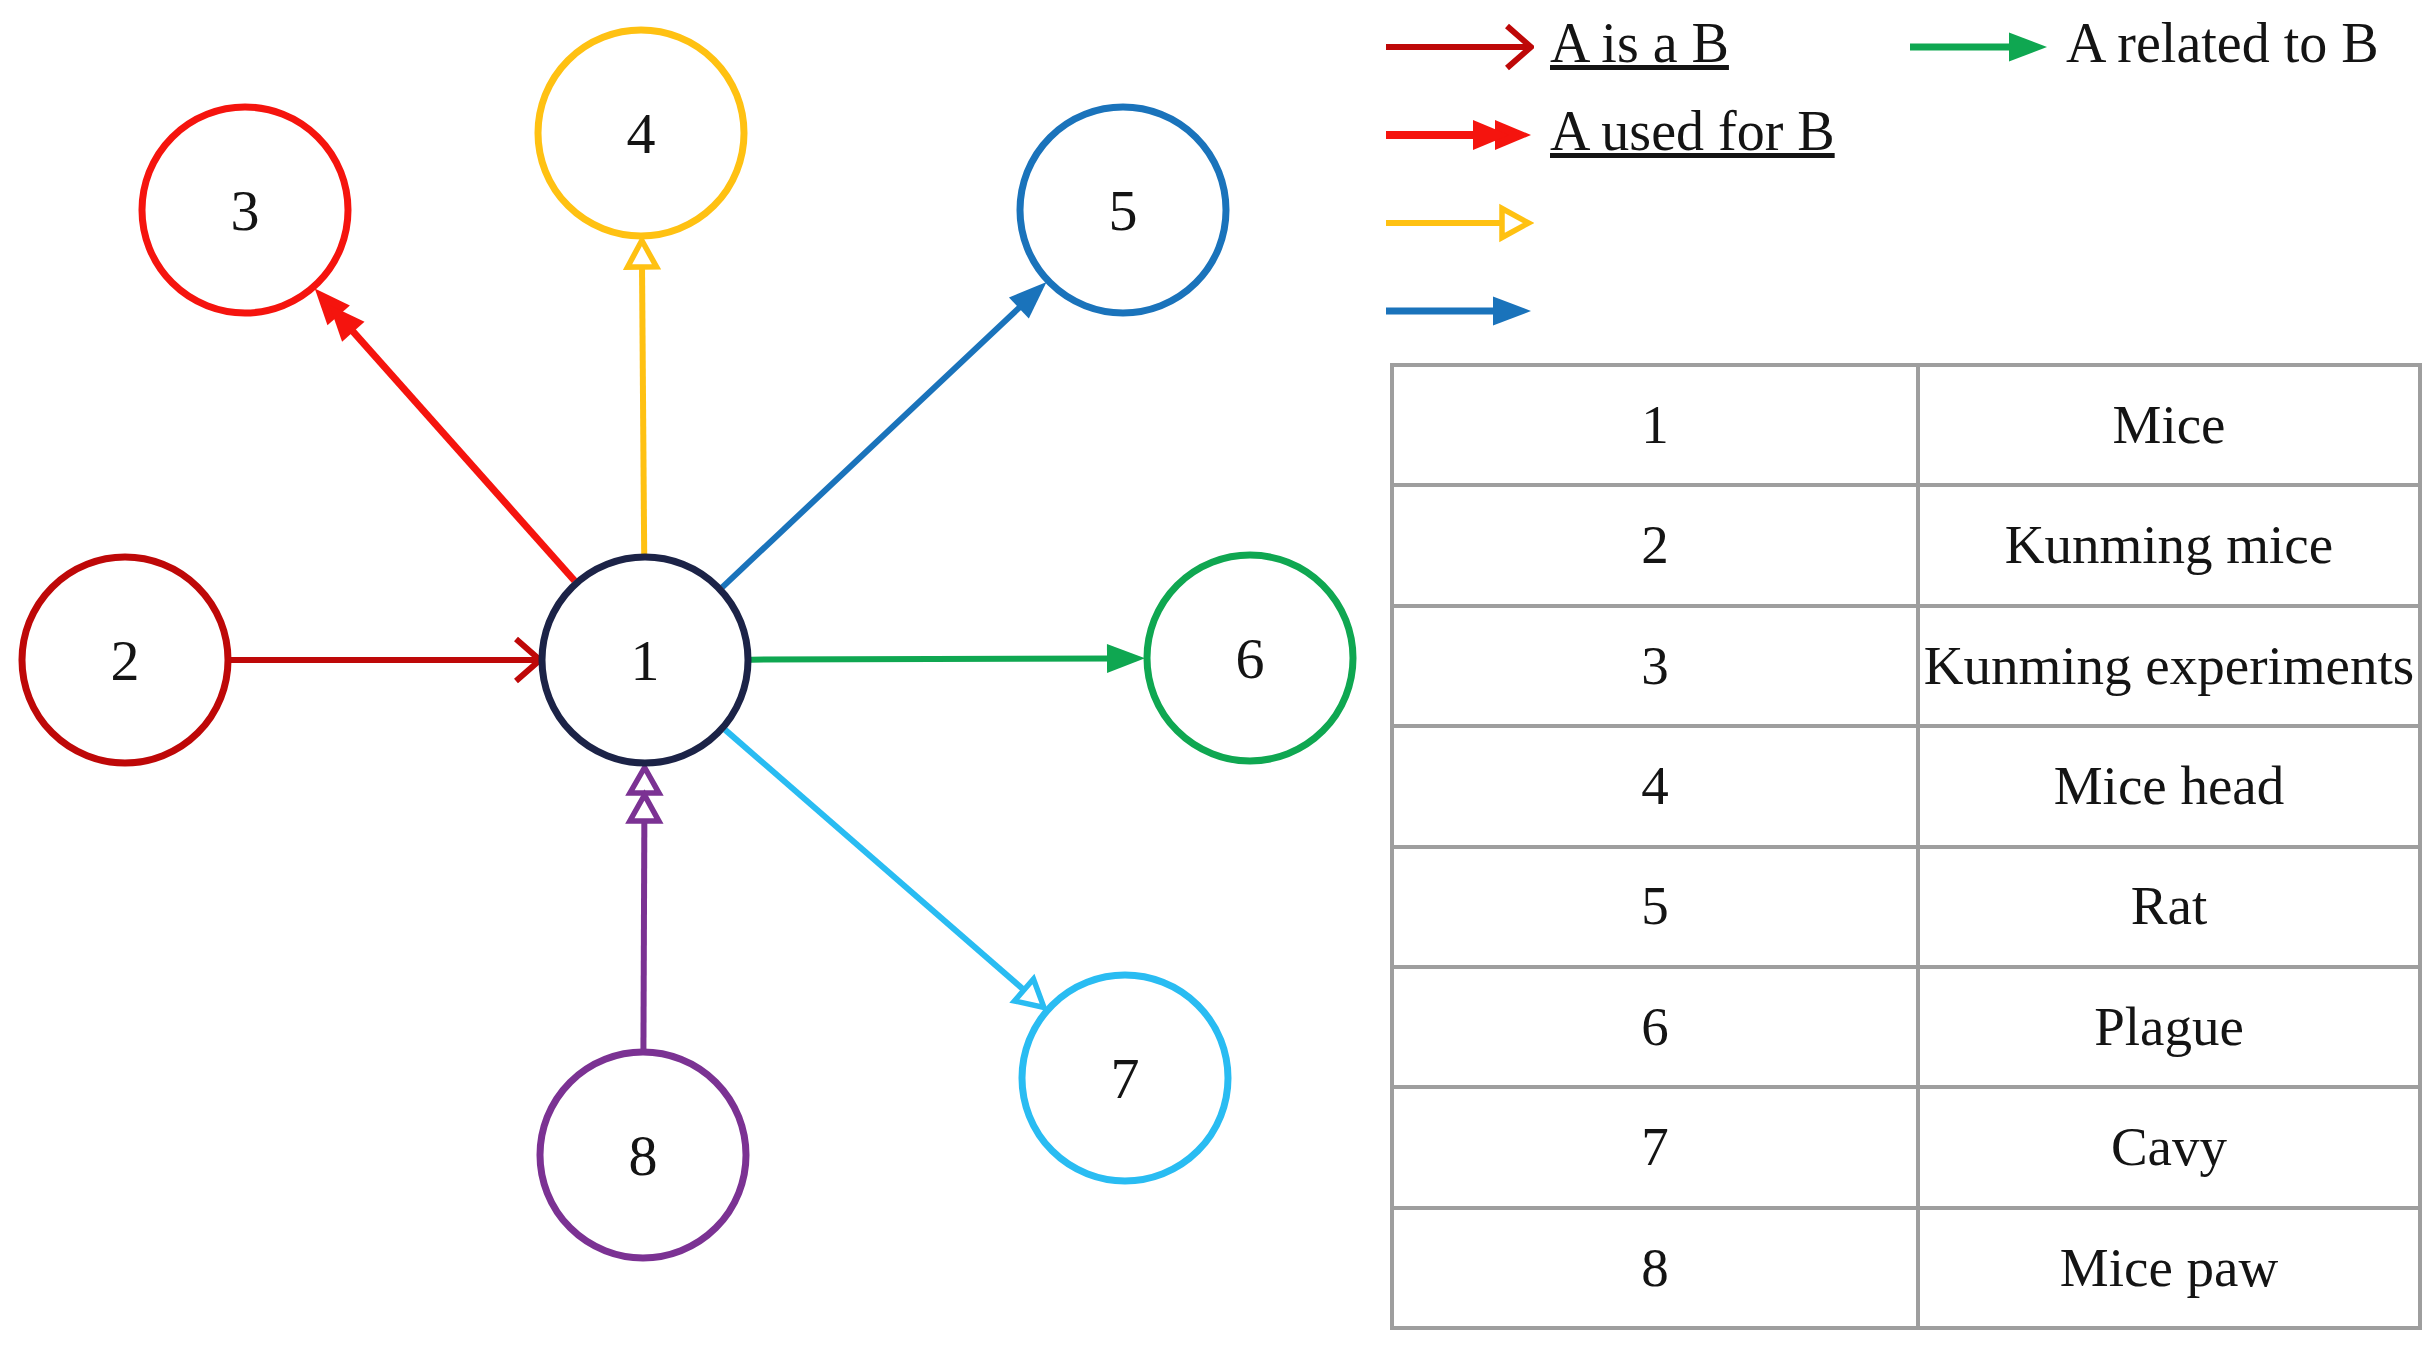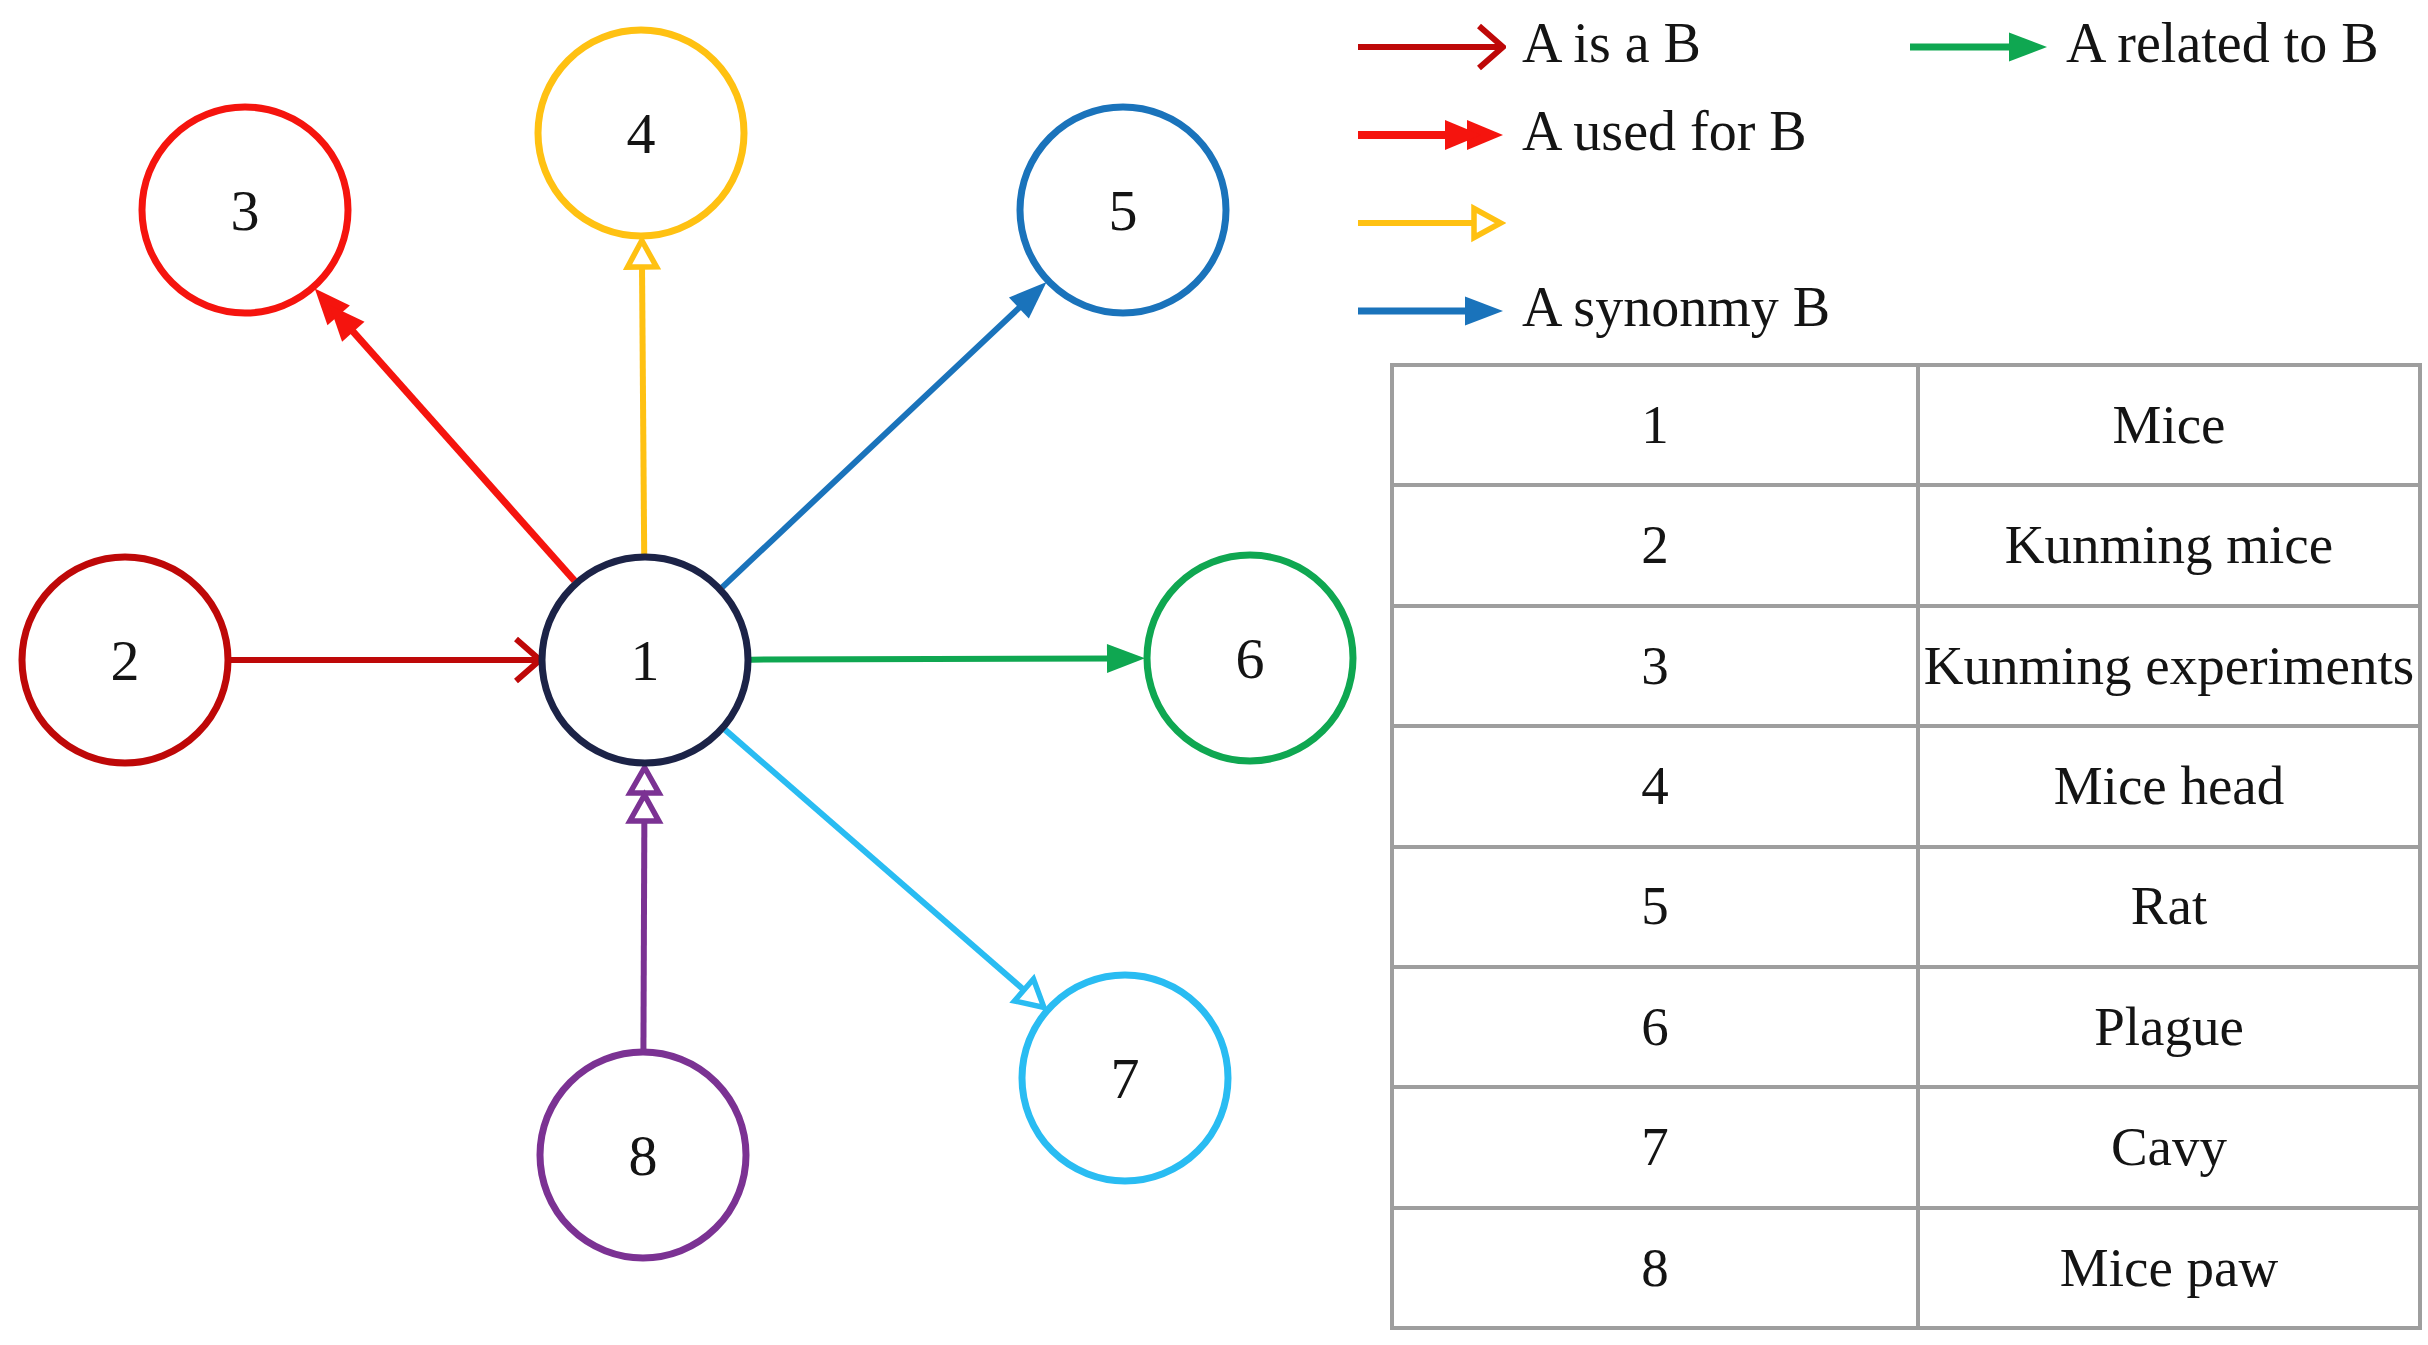--- a/index.html
+++ b/index.html
@@ -2,21 +2,21 @@
 <html><head>
 <meta charset="utf-8">
 <style>
   html,body{margin:0;padding:0;background:#ffffff;}
   .stage{
     position:relative;width:2428px;height:1345px;background:#ffffff;
     overflow:hidden;font-family:"Liberation Serif",serif;color:#141414;
   }
   #graph-svg{position:absolute;left:0;top:0;display:block;}
   .legend-col{position:absolute;top:3px;}
-  #legend-col1{left:1356px;}
+  #legend-col1{left:1384px;text-decoration:underline;}
   #legend-col2{left:1908px;}
   .legend-item{height:88px;display:flex;align-items:center;}
   .legend-arrow{flex:0 0 auto;display:block;}
   .legend-label{
     font-size:56px;line-height:1;margin-left:16px;padding-bottom:8px;white-space:nowrap;
   }
   #mapping-table{
     position:absolute;left:1390px;top:363px;width:1032px;height:967px;
     border-collapse:collapse;table-layout:fixed;
   }
@@ -137,21 +137,20 @@
           </g>
         </svg>
       </div>
       <div class="legend-item">
         <svg width="150" height="60" viewBox="0 0 150 60" class="legend-arrow">
           <line x1="2" y1="30" x2="114" y2="30" stroke="#1A73BB" stroke-width="7"></line>
           <g transform="translate(147,30) rotate(0)">
             <polygon points="0,0 -38,-14.5 -38,14.5" fill="#1A73BB"></polygon>
           </g>
         </svg>
-        <span class="legend-label">A synonmy B</span>
       </div>
     </div>
   <div id="legend-col2" class="legend-col">
       <div class="legend-item">
         <svg width="142" height="60" viewBox="0 0 142 60" class="legend-arrow">
           <line x1="2" y1="30" x2="106" y2="30" stroke="#0FA751" stroke-width="7"></line>
           <g transform="translate(139,30) rotate(0)">
             <polygon points="0,0 -38,-14.5 -38,14.5" fill="#0FA751"></polygon>
           </g>
         </svg>

